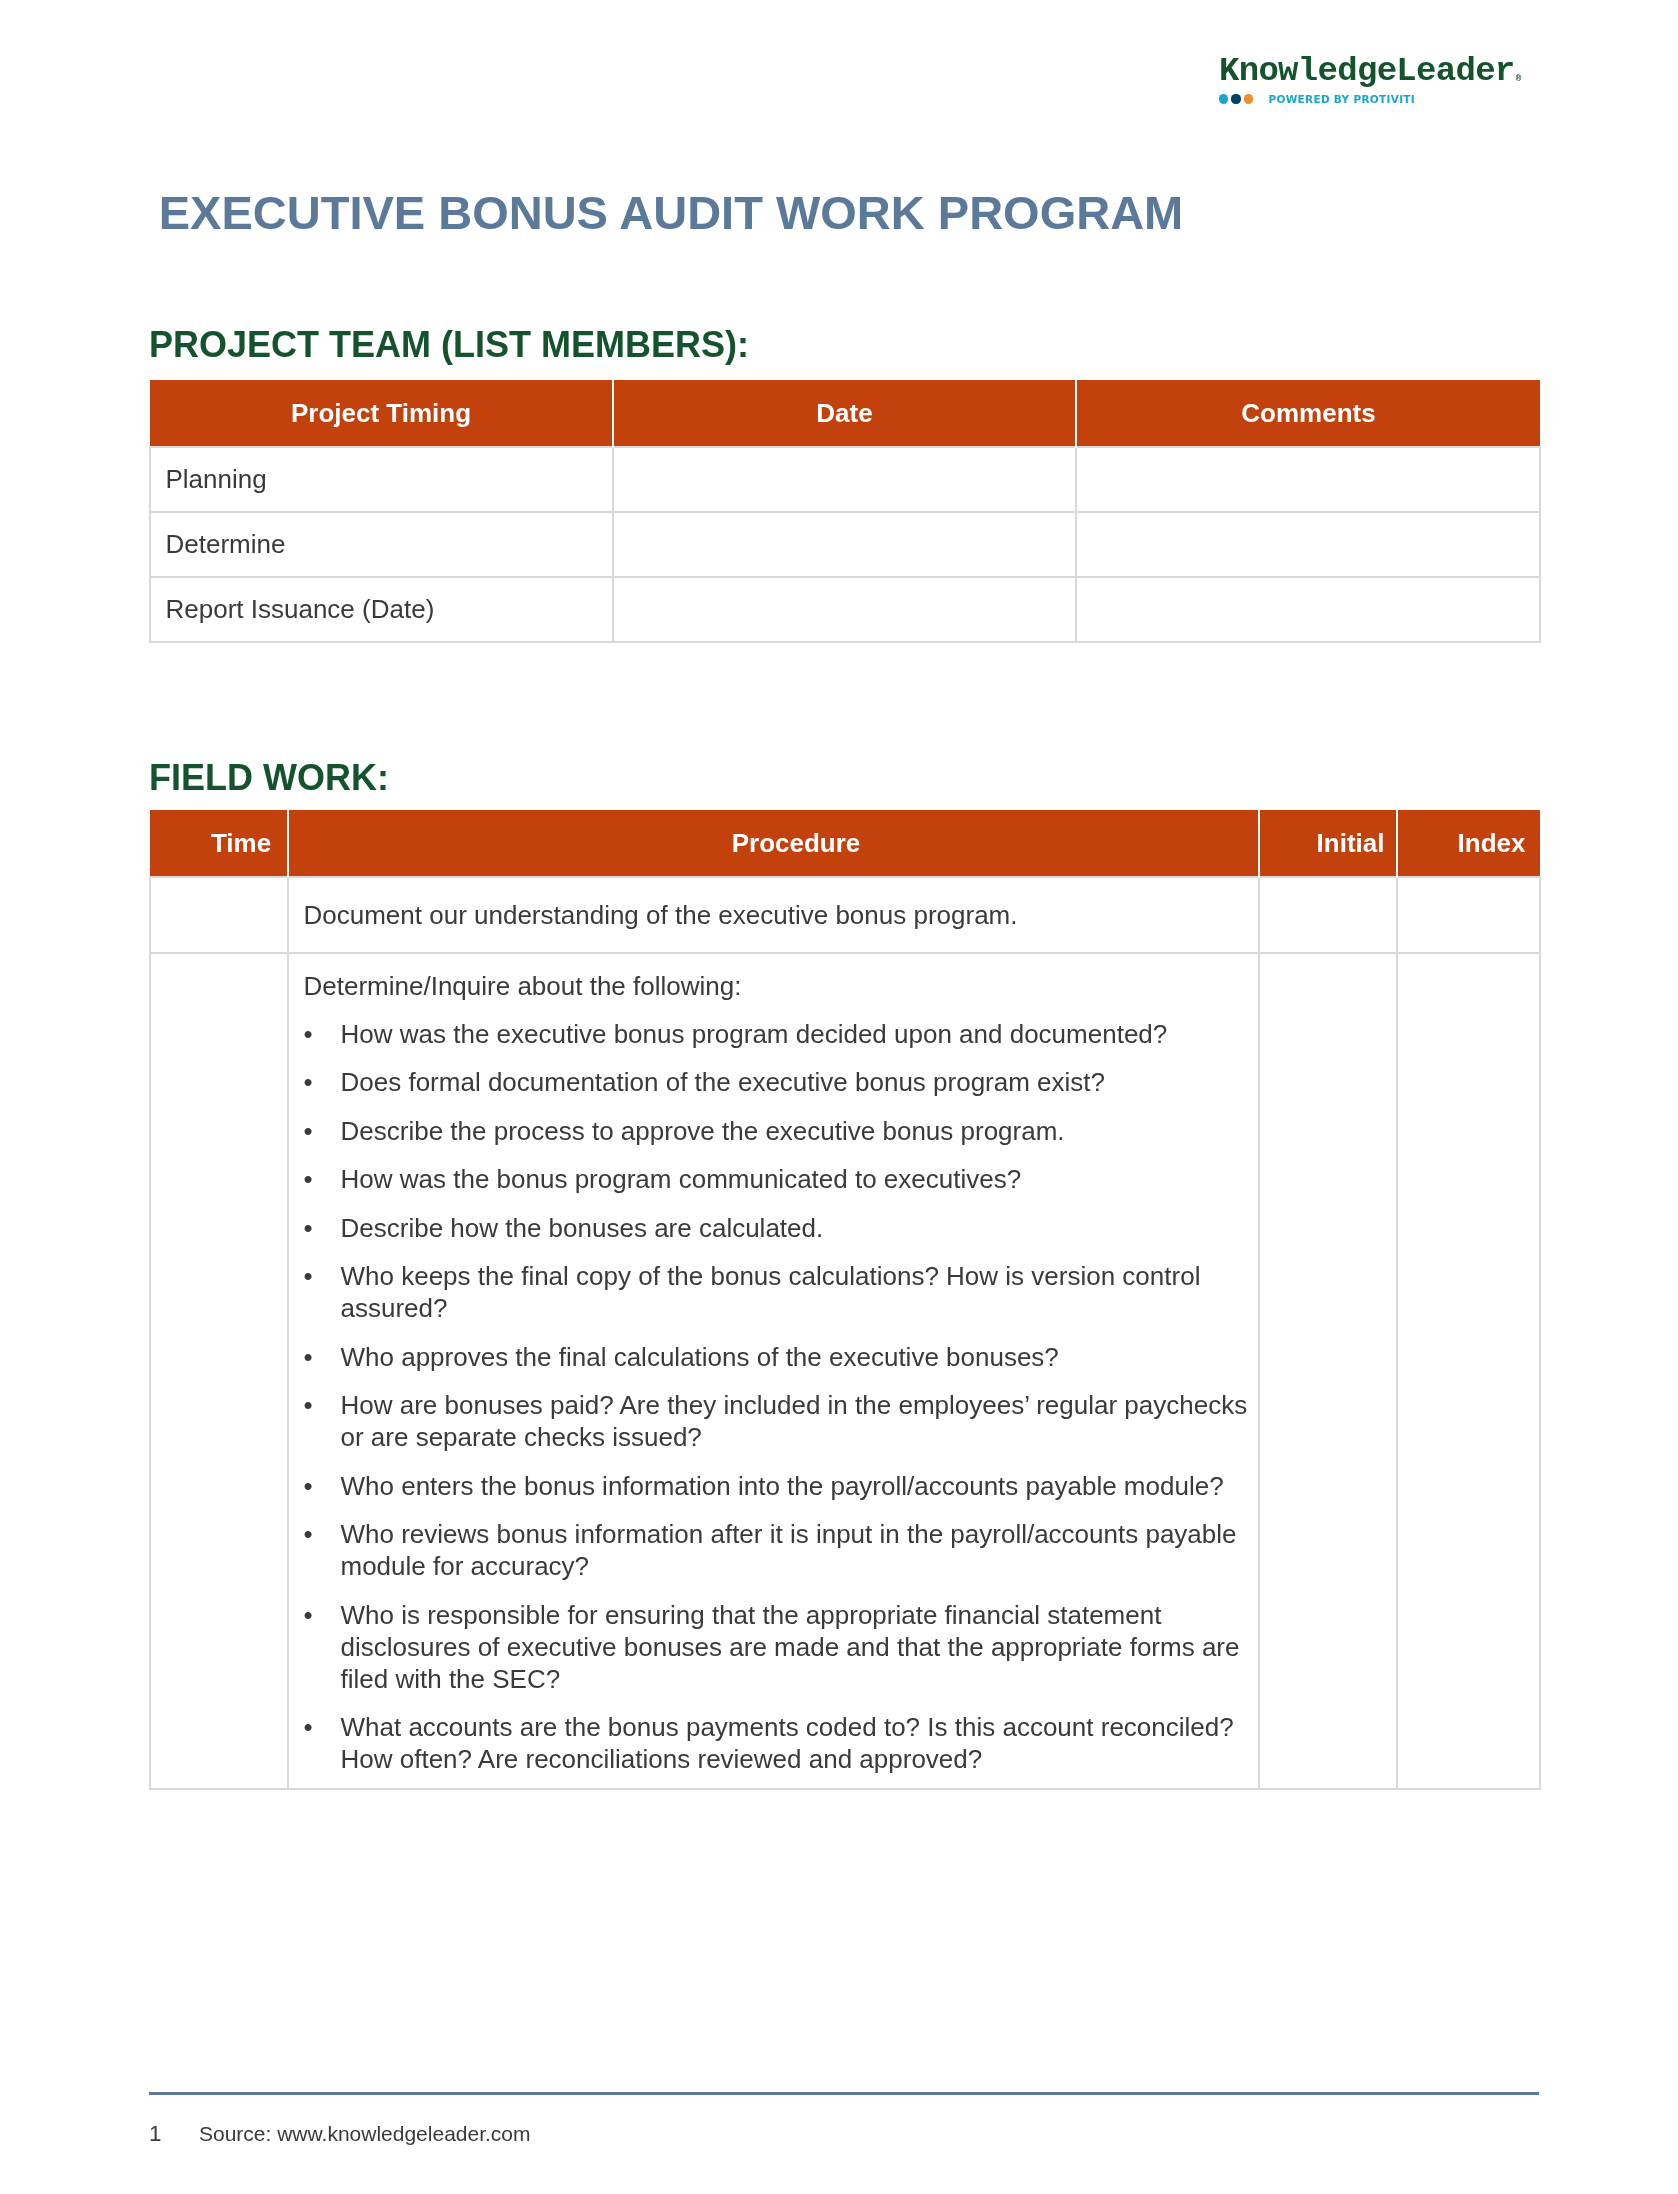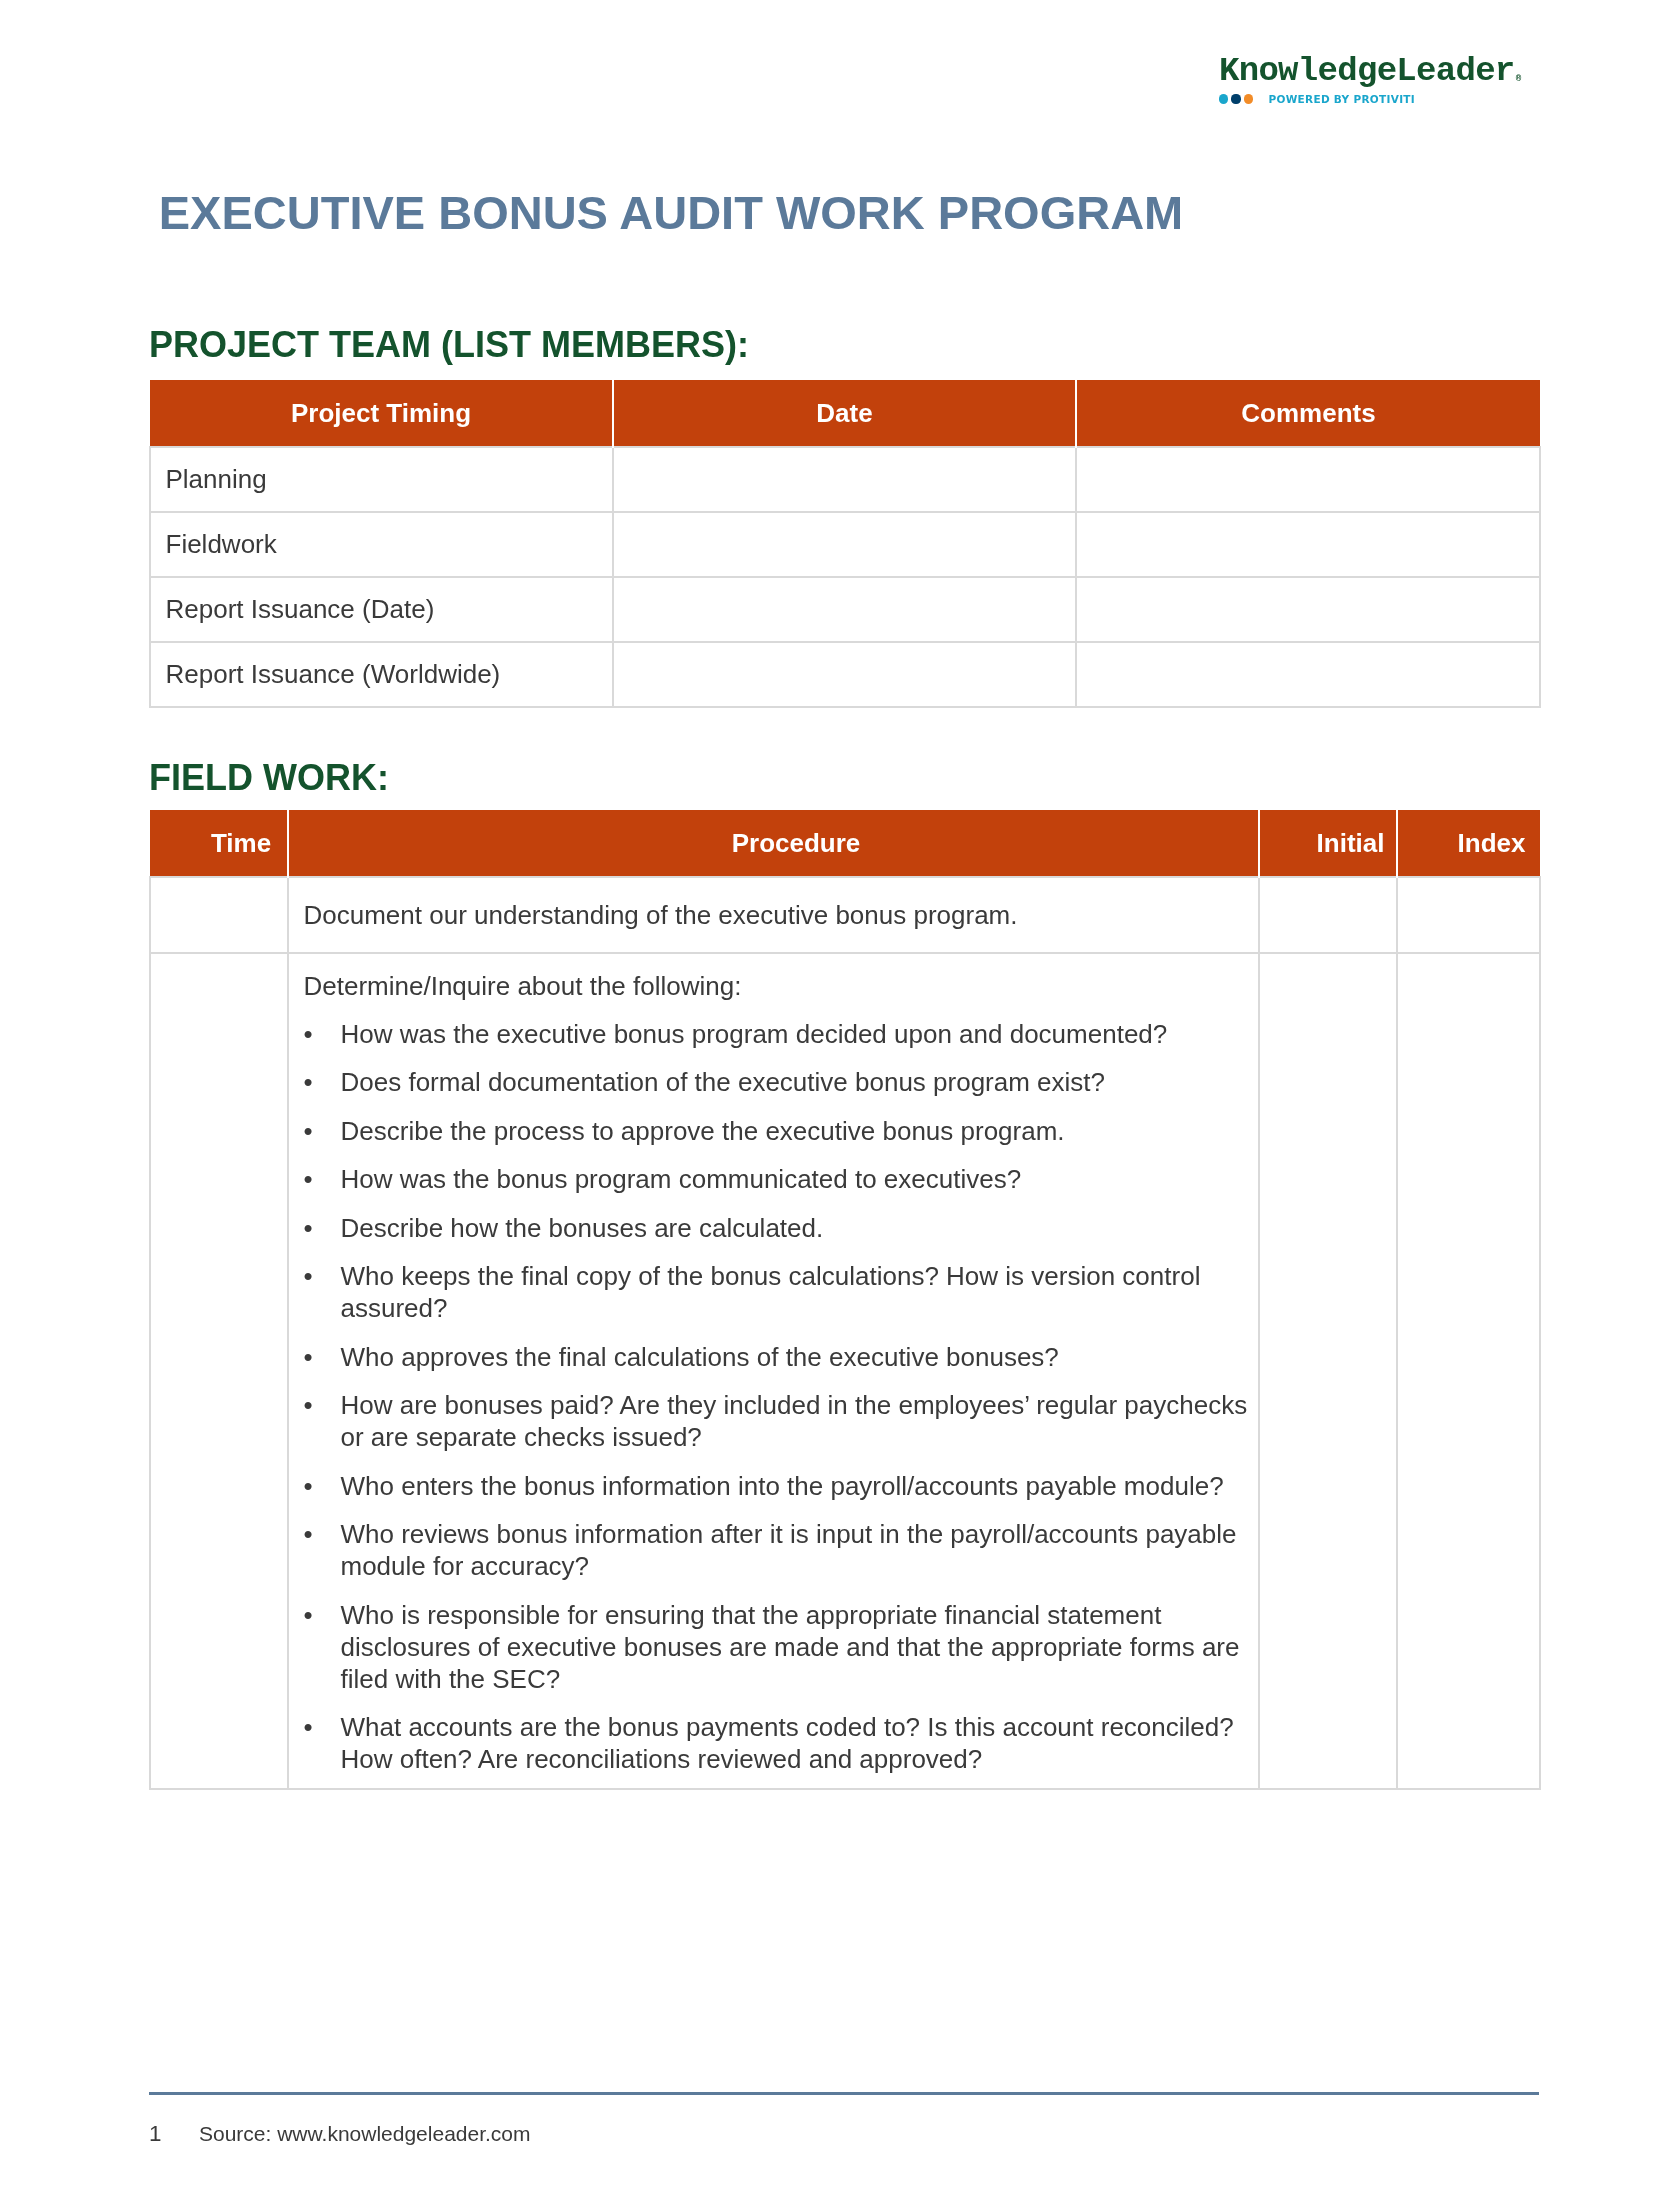--- a/index.html
+++ b/index.html
@@ -71,31 +71,26 @@
       <th>Comments</th>
     </tr>
   </thead>
   <tbody>
     <tr>
       <td>Planning</td>
       <td></td>
       <td></td>
     </tr>
     <tr>
-      <td>Fieldwork</td>
+      <td>Determine</td>
       <td></td>
       <td></td>
     </tr>
     <tr>
       <td>Report Issuance (Date)</td>
-      <td></td>
-      <td></td>
-    </tr>
-    <tr>
-      <td>Report Issuance (Worldwide)</td>
       <td></td>
       <td></td>
     </tr>
   </tbody>
 </table>
 
 <div class="section-heading" style="top:761px;">FIELD WORK:</div>
 
 <table class="t2">
   <colgroup>

